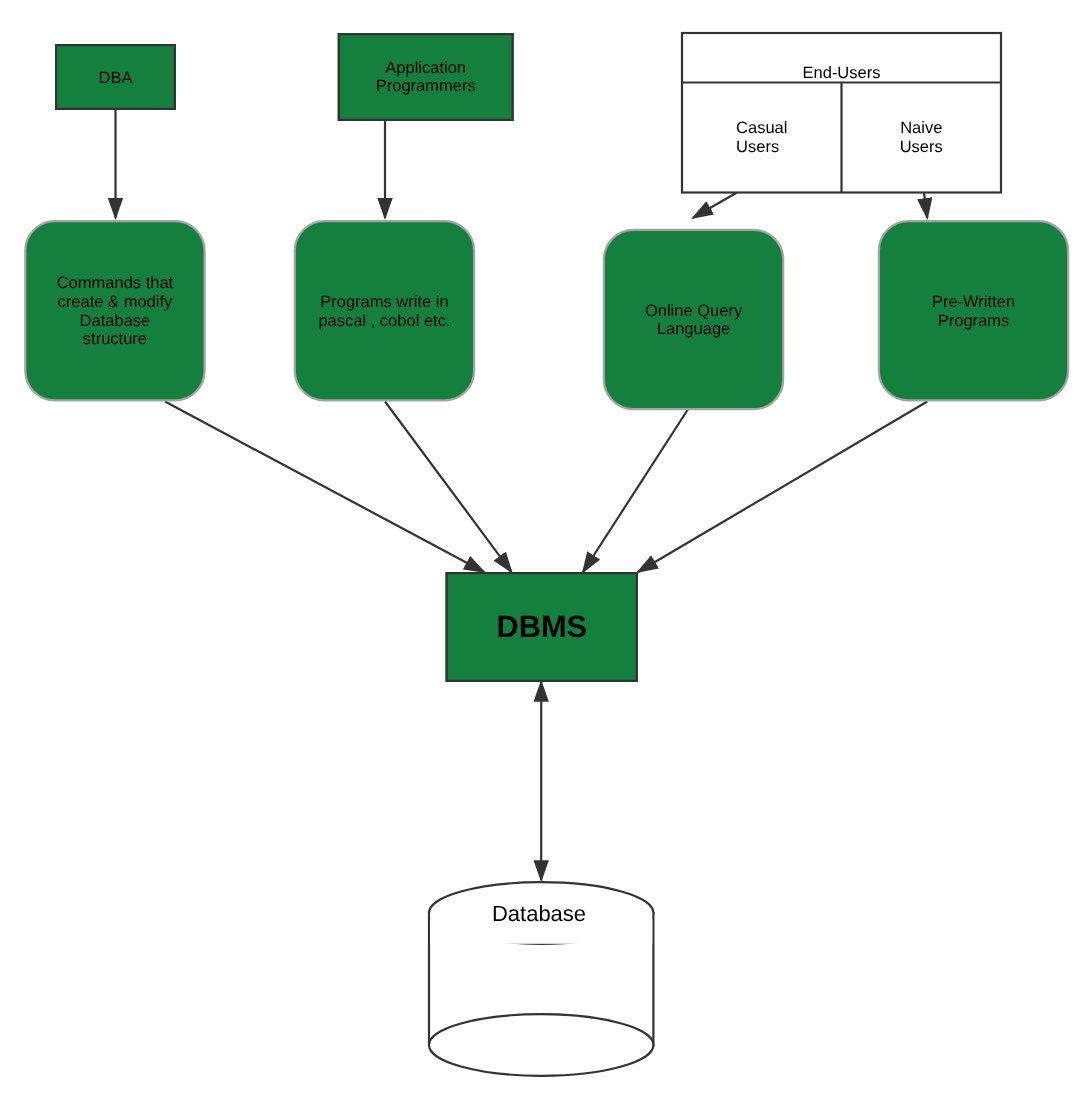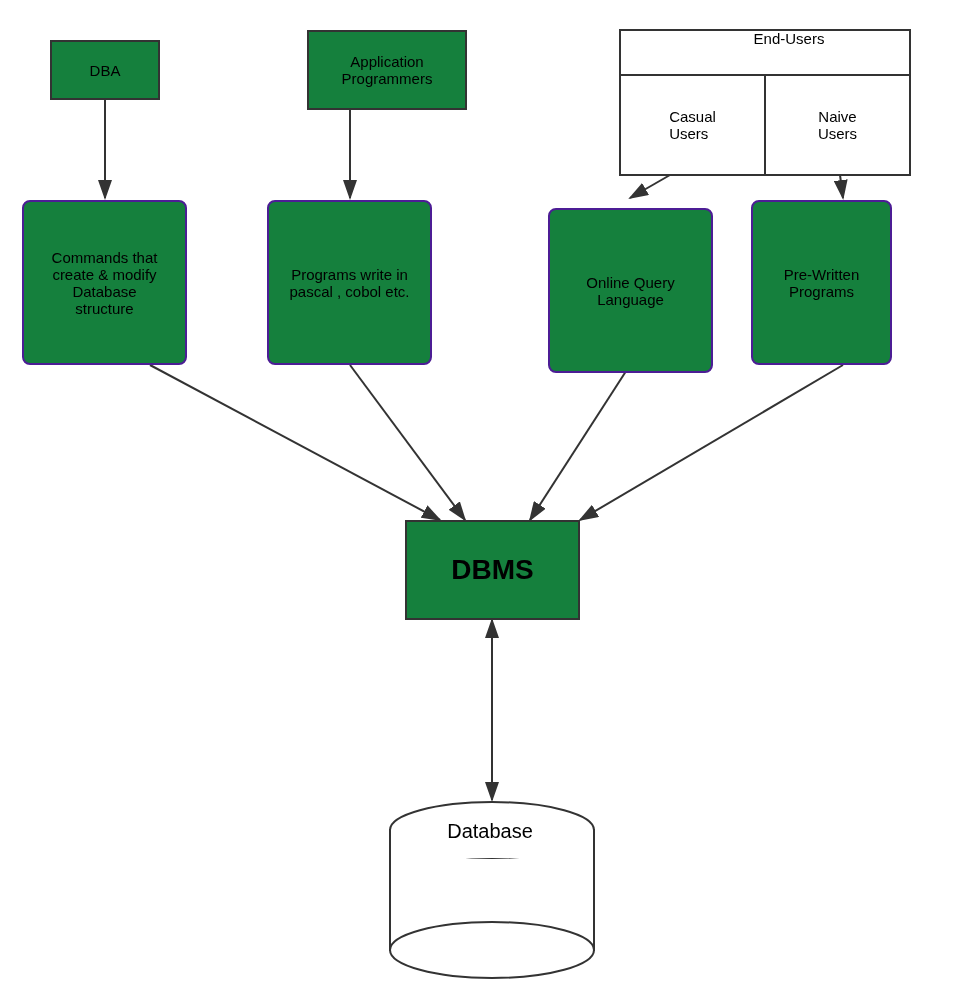--- a/index.html
+++ b/index.html
@@ -28,22 +28,22 @@
       align-items: center;
       justify-content: center;
       text-align: center;
       font-size: 15px;
       background: #15803d;
     }
     .node-rect {
       border: 2px solid #333;
     }
     .node-rounded {
-      border: 2px solid #4c1d95;
-      border-radius: 8px;
+      border: 2px solid #a3a3a3;
+      border-radius: 28px;
     }
     
     .dba-box {
       left: 50px; top: 40px;
       width: 110px; height: 60px;
     }
     .app-prog-box {
       left: 270px; top: 30px;
       width: 160px; height: 80px; margin-left: 37px;
     }
@@ -54,22 +54,22 @@
     }
     .programs-box {
       left: 267px; top: 200px;
       width: 165px; height: 165px;
     }
     .online-query-box {
       left: 548px; top: 208px;
       width: 165px; height: 165px;
     }
     .pre-written-box {
-      left: 751px; top: 200px;
-      width: 141px; height: 165px;
+      left: 798px; top: 200px;
+      width: 174px; height: 165px;
     }
     
     .dbms-box {
       left: 405px; top: 520px;
       width: 175px; height: 100px;
       font-size: 28px;
       font-weight: bold;
     }
     
     .db-label {
@@ -129,21 +129,21 @@
   </svg>
 
   <div class="node node-rect dba-box">
     <span>DBA</span>
   </div>
 
   <div class="node node-rect app-prog-box">
     <span>Application<br>Programmers</span>
   </div>
 
-  <div style="position:absolute; left:620px; top:30px; width:290px; height:45px; display:flex; align-items:flex-start; justify-content:center; font-size:15px; z-index:2;margin-left:24px;">
+  <div style="position:absolute; left:620px; top:30px; width:290px; height:45px; display:flex; align-items:flex-end; justify-content:center; font-size:15px; z-index:2;">
     <span>End-Users</span>
   </div>
 
   <div style="position:absolute; left:620px; top:75px; width:145px; height:100px; display:flex; align-items:center; justify-content:center; text-align:left; font-size:15px; z-index:2;">
     <span>Casual<br>Users</span>
   </div>
 
   <div style="position:absolute; left:765px; top:75px; width:145px; height:100px; display:flex; align-items:center; justify-content:center; text-align:center; font-size:15px; z-index:2;">
     <span>Naive<br>Users</span>
   </div>

